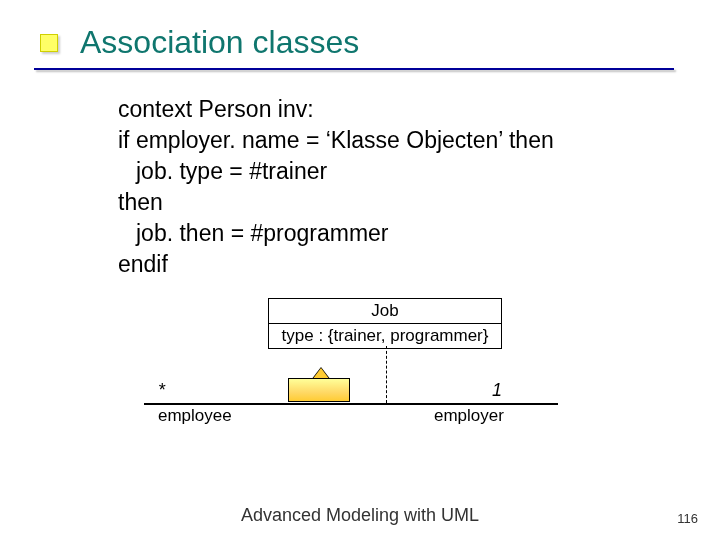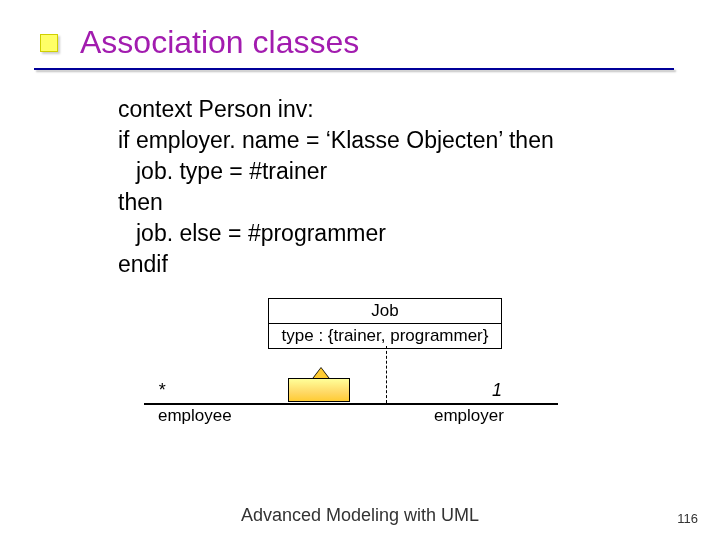--- a/index.html
+++ b/index.html
@@ -22,21 +22,21 @@
   .title-bullet {
     width: 18px;
     height: 18px;
     background: #ffff66;
     border: 1px solid #d0d000;
     margin-right: 22px;
     box-shadow: 2px 2px 2px rgba(0,0,0,.2);
   }
   .title {
     font-size: 32px;
-    color: #a21caf;
+    color: #0f766e;
     font-weight: normal;
   }
   .underline {
     position: absolute;
     top: 68px;
     left: 34px;
     width: 640px;
     height: 2px;
     background: #000099;
     box-shadow: 2px 2px 2px rgba(0,0,0,.25);
@@ -155,21 +155,21 @@
   <div class="title-bullet"></div>
   <div class="title">Association classes</div>
 </div>
 <div class="underline"></div>
 
 <div class="code">
   <div>context Person inv:</div>
   <div>if employer. name = ‘Klasse Objecten’ then</div>
   <div><span class="ind">job. type = #trainer</span></div>
   <div>then</div>
-  <div><span class="ind">job. else = #programmer</span></div>
+  <div><span class="ind">job. then = #programmer</span></div>
   <div>endif</div>
 </div>
 
 <div class="diagram">
 
   <div class="box job-box">
     <div class="hdr">Job</div>
     <div class="body">type : {trainer, programmer}</div>
   </div>
 

